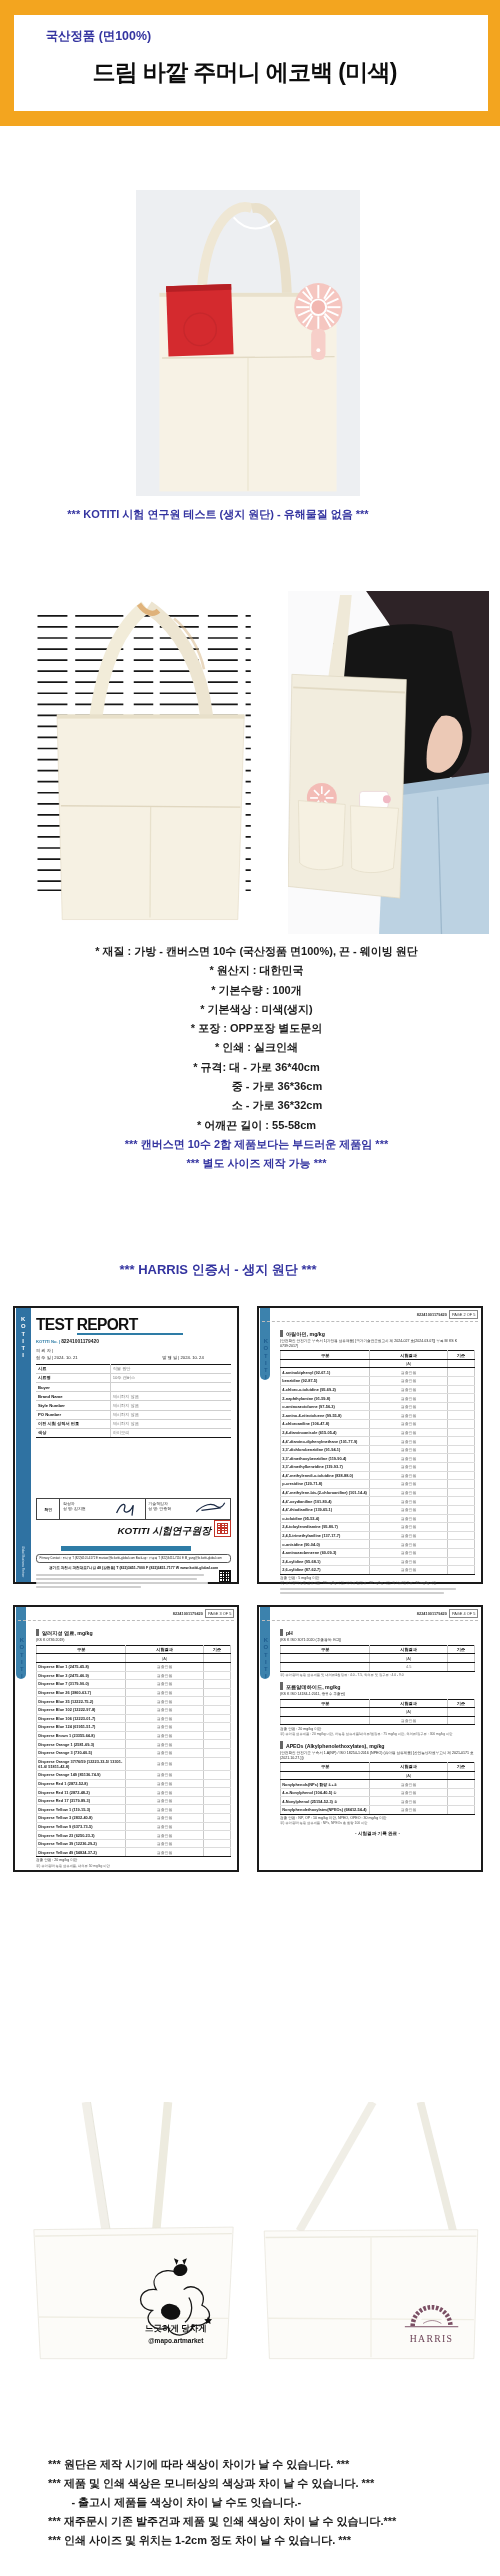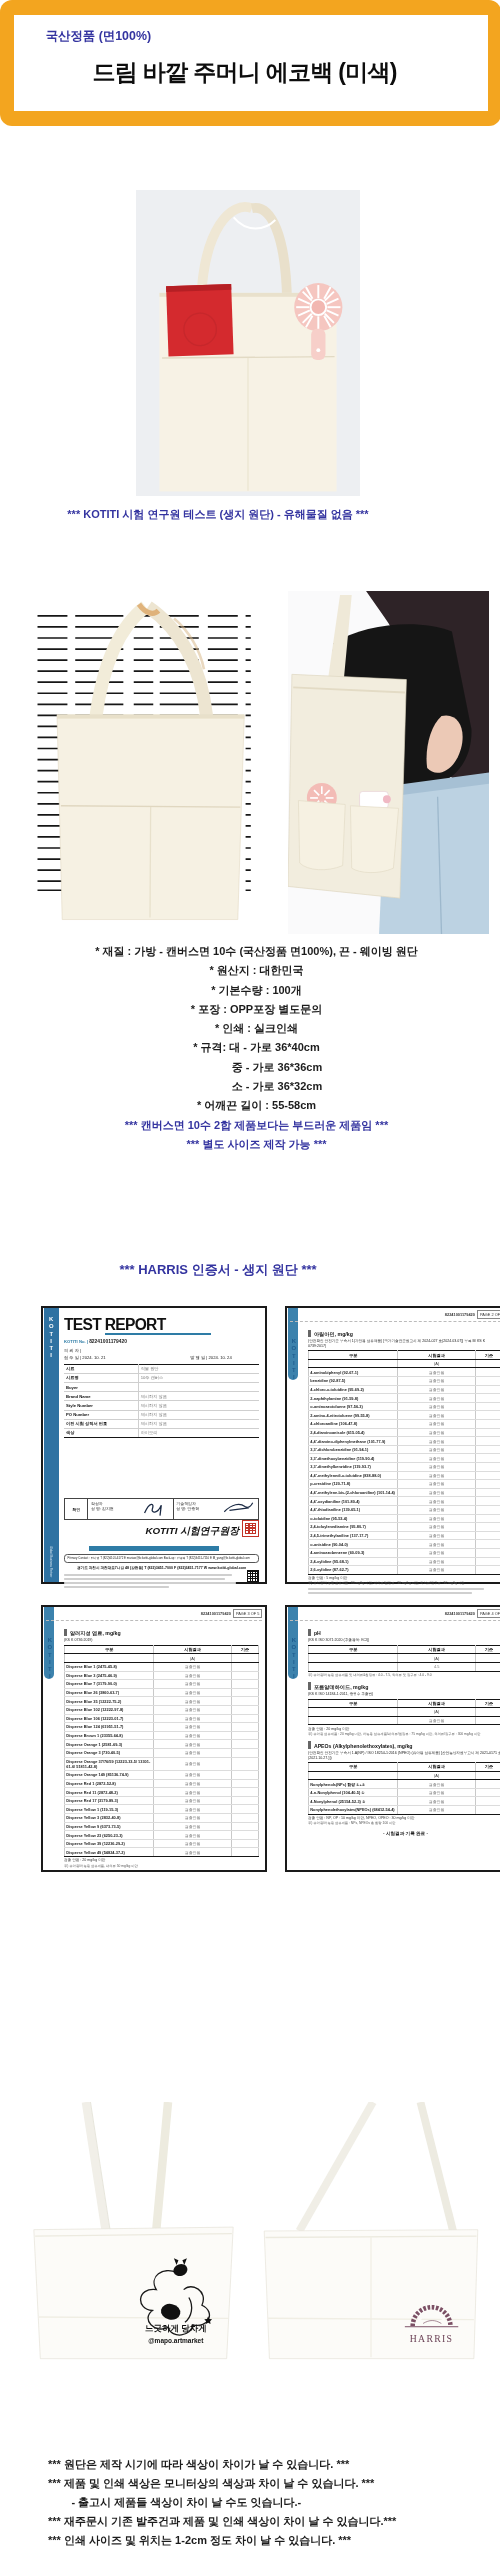--- a/index.html
+++ b/index.html
@@ -1,21 +1,21 @@
 <!DOCTYPE html>
 <html style="font-size:10.4px"><head>
 <meta charset="utf-8">
 <style>
   html,body{margin:0;padding:0;background:#ffffff;}
   *{box-sizing:border-box;}
   body{font-family:"Liberation Sans","DejaVu Sans",sans-serif;}
   .page{position:relative;width:501px;height:2576px;background:#fff;overflow:hidden;margin:0 auto;}
 
   
-  .orange-band{position:absolute;left:0;top:0;width:501px;height:126px;background:#F3A51F;border-radius:12px;}
+  .orange-band{position:absolute;left:0;top:0;width:501px;height:126px;background:#F3A51F;}
   .head-box{position:absolute;left:13.7px;top:15px;width:474px;height:96px;background:#ffffff;}
   .head-badge{position:absolute;left:32px;top:13px;font-size:12.4px;font-weight:bold;color:#3434A0;}
   .head-title{position:absolute;left:0;right:12px;top:42px;text-align:center;font-size:23px;font-weight:900;color:#0d0d0d;letter-spacing:-0.7px;}
 
   
   .photo{position:absolute;overflow:hidden;}
   .photo1{left:136px;top:190px;width:224px;height:306px;background:#edeff2;}
   .photo2{left:17.6px;top:591px;width:251px;height:343px;background:#ffffff;}
   .photo3{left:288px;top:591px;width:201px;height:343px;background:#fafafb;}
 
@@ -28,21 +28,21 @@
   .spec-line{line-height:19.3px;white-space:nowrap;}
   .spec-line.ind{padding-left:41px;}
   .spec-line.blue{color:#3434A0;}
 
   
   .fnotes{position:absolute;left:48px;top:2455px;width:442px;font-size:11px;color:#1c1c1c;font-weight:bold;}
   .fnote-line{line-height:19px;white-space:nowrap;}
   .fnote-line.ind{padding-left:23.4px;}
 
   
-  .doc{position:absolute;background:#fff;border:2px solid #1a1a1a;margin-left:28px;}
+  .doc{position:absolute;background:#fff;border:2px solid #1a1a1a;}
   .doc1{left:13px;top:1306px;width:226px;height:278px;}
   .doc2{left:257px;top:1306px;width:226px;height:278px;}
   .doc3{left:13px;top:1605px;width:226px;height:267px;}
   .doc4{left:257px;top:1605px;width:226px;height:267px;}
   .doc .inner{position:absolute;left:21px;right:5.9px;top:3.3px;}
   .strip{position:absolute;left:1.3px;top:0;bottom:0;width:14.3px;background:#2F72A2;}
   .ribbon{position:absolute;left:1.3px;top:0;width:9.8px;height:72px;background:#3C82AD;border-radius:0 0 5.9px 5.9px;}
   .vkotiti{position:absolute;left:3.9px;top:30px;writing-mode:vertical-rl;text-orientation:upright;font-weight:bold;font-size:5.9px;letter-spacing:1.3px;color:#1E5D8F;}
   .vkotiti.onstrip{color:#ffffff;left:5.2px;top:7.8px;}
   .vside-bot{position:absolute;left:5.9px;bottom:5.2px;writing-mode:vertical-rl;font-size:2.9px;color:#d8e7f2;}
@@ -231,20 +231,21 @@
       <path d="M16,322 L88,328 L84,422 C60,432 30,430 18,418 Z" fill="#f6f1e2" stroke="#e2dac4"></path>
       <path d="M96,330 L170,334 L162,426 C140,436 110,434 98,426 Z" fill="#f6f1e2" stroke="#e2dac4"></path>
     </svg>
   </div>
 
   <div class="specs">
     <div>
         <div class="spec-line">* 재질 : 가방 - 캔버스면 10수 (국산정품 면100%),  끈 - 웨이빙 원단</div>
         <div class="spec-line">* 원산지 : 대한민국</div>
         <div class="spec-line">* 기본수량 : 100개</div>
+        <div class="spec-line">* 기본색상 : 미색(생지)</div>
         <div class="spec-line">* 포장 : OPP포장 별도문의</div>
         <div class="spec-line">* 인쇄 : 실크인쇄</div>
         <div class="spec-line">* 규격: 대 - 가로 36*40cm</div>
         <div class="spec-line ind">중 - 가로 36*36cm</div>
         <div class="spec-line ind">소 - 가로 36*32cm</div>
         <div class="spec-line">* 어깨끈 길이 : 55-58cm</div>
         <div class="spec-line blue">*** 캔버스면 10수 2합 제품보다는 부드러운 제품임 ***</div>
         <div class="spec-line blue">*** 별도 사이즈 제작 가능 ***</div>
       </div>
   </div>

